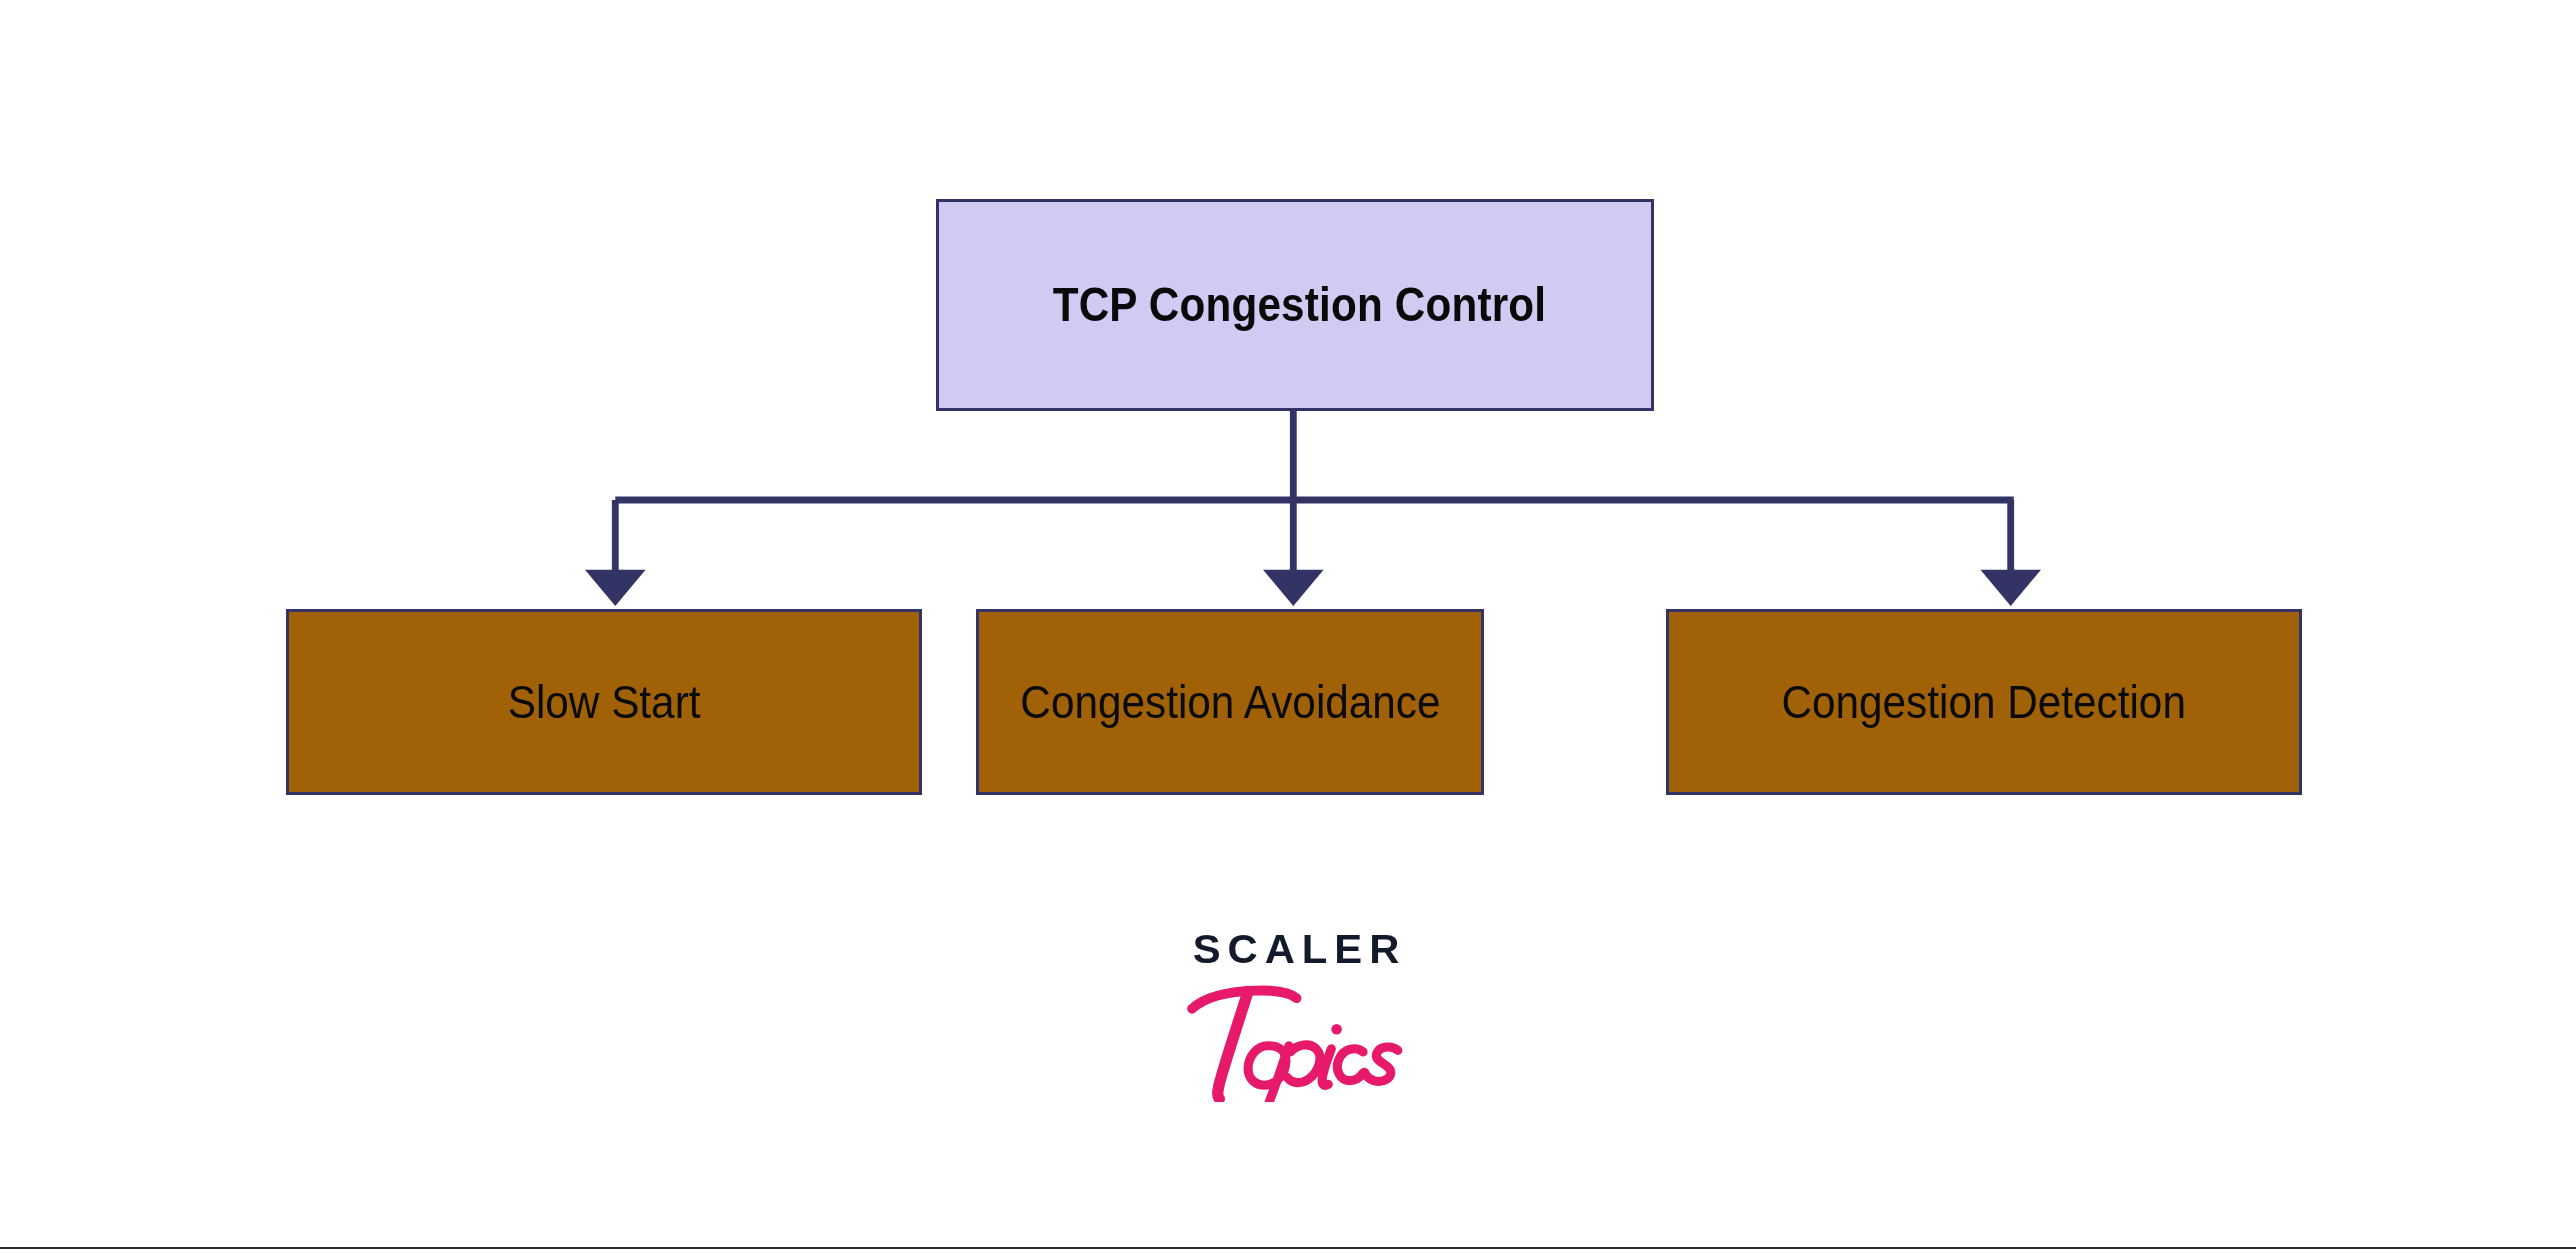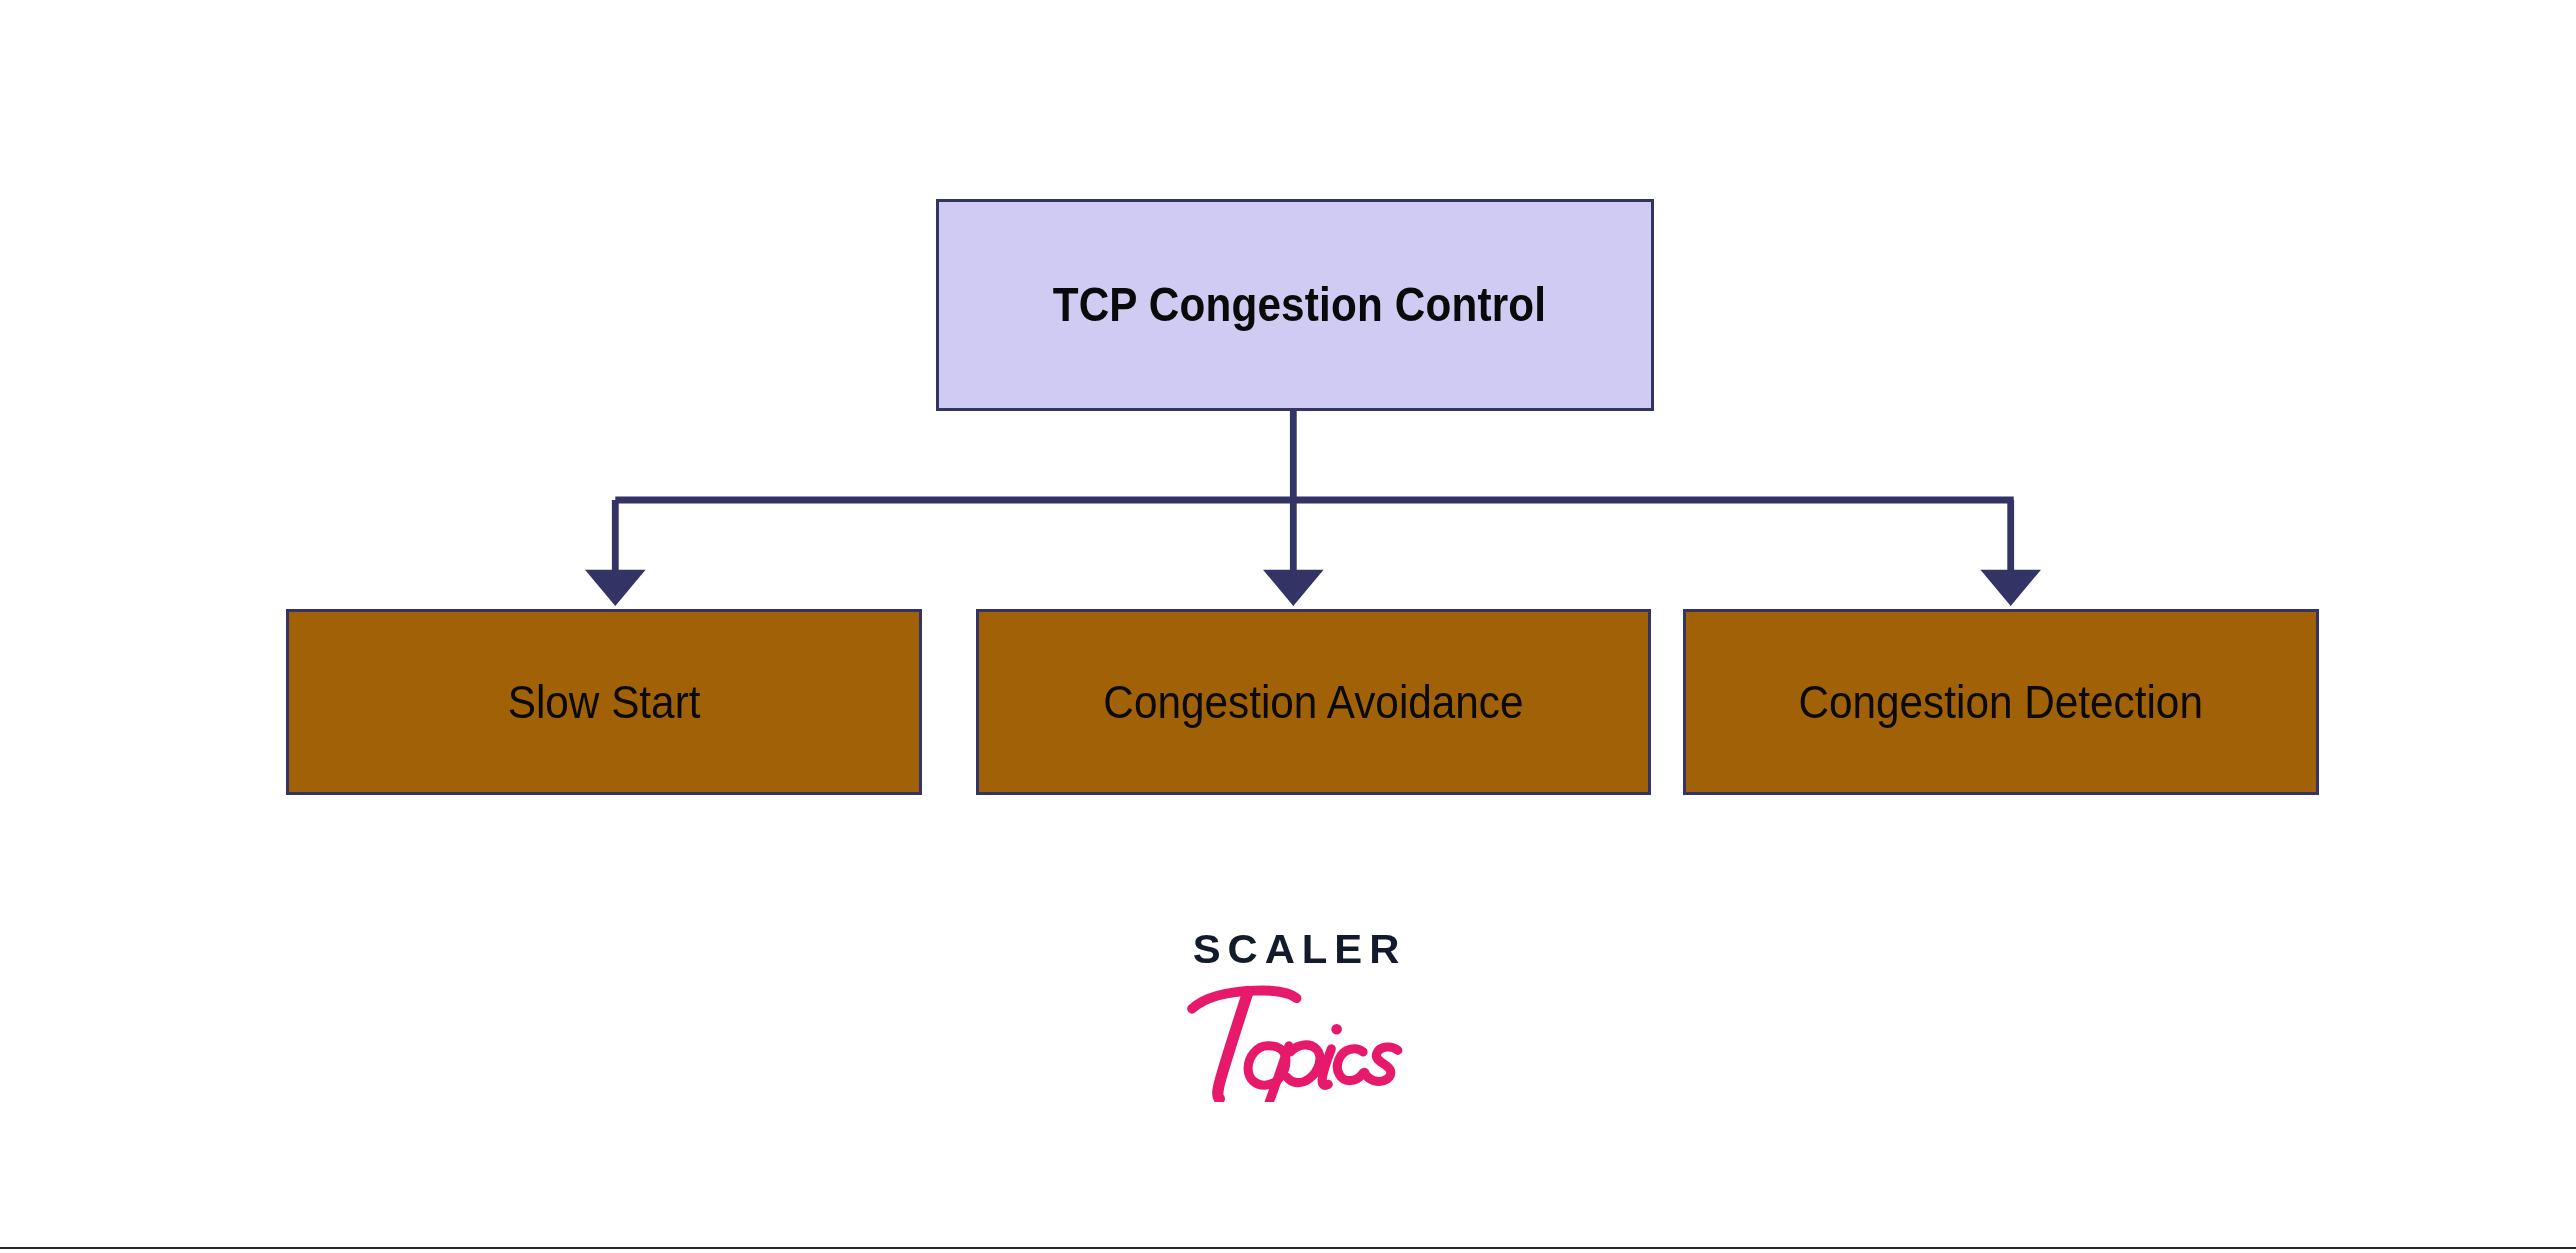--- a/index.html
+++ b/index.html
@@ -70,22 +70,22 @@
     background: #a16207;
   }
   .node-child .node-label {
     font-size: 47px;
     font-weight: 400;
     transform: scaleX(0.9);
     color: #0a0a0a;
   }
 
   .node-child-1 { left: 286px;  width: 636px; }
-  .node-child-2 { left: 976px; width: 675px; }
-  .node-child-3 { left: 1666px; width: 636px; margin-left: 17px; }
+  .node-child-2 { left: 976px; width: 508px; }
+  .node-child-3 { left: 1666px; width: 636px; }
 
   
   #logo {
     position: absolute;
     left: 1167px;
     top: 921px;
     width: 258px;
     height: 189px;
     display: flex;
     flex-direction: column;

